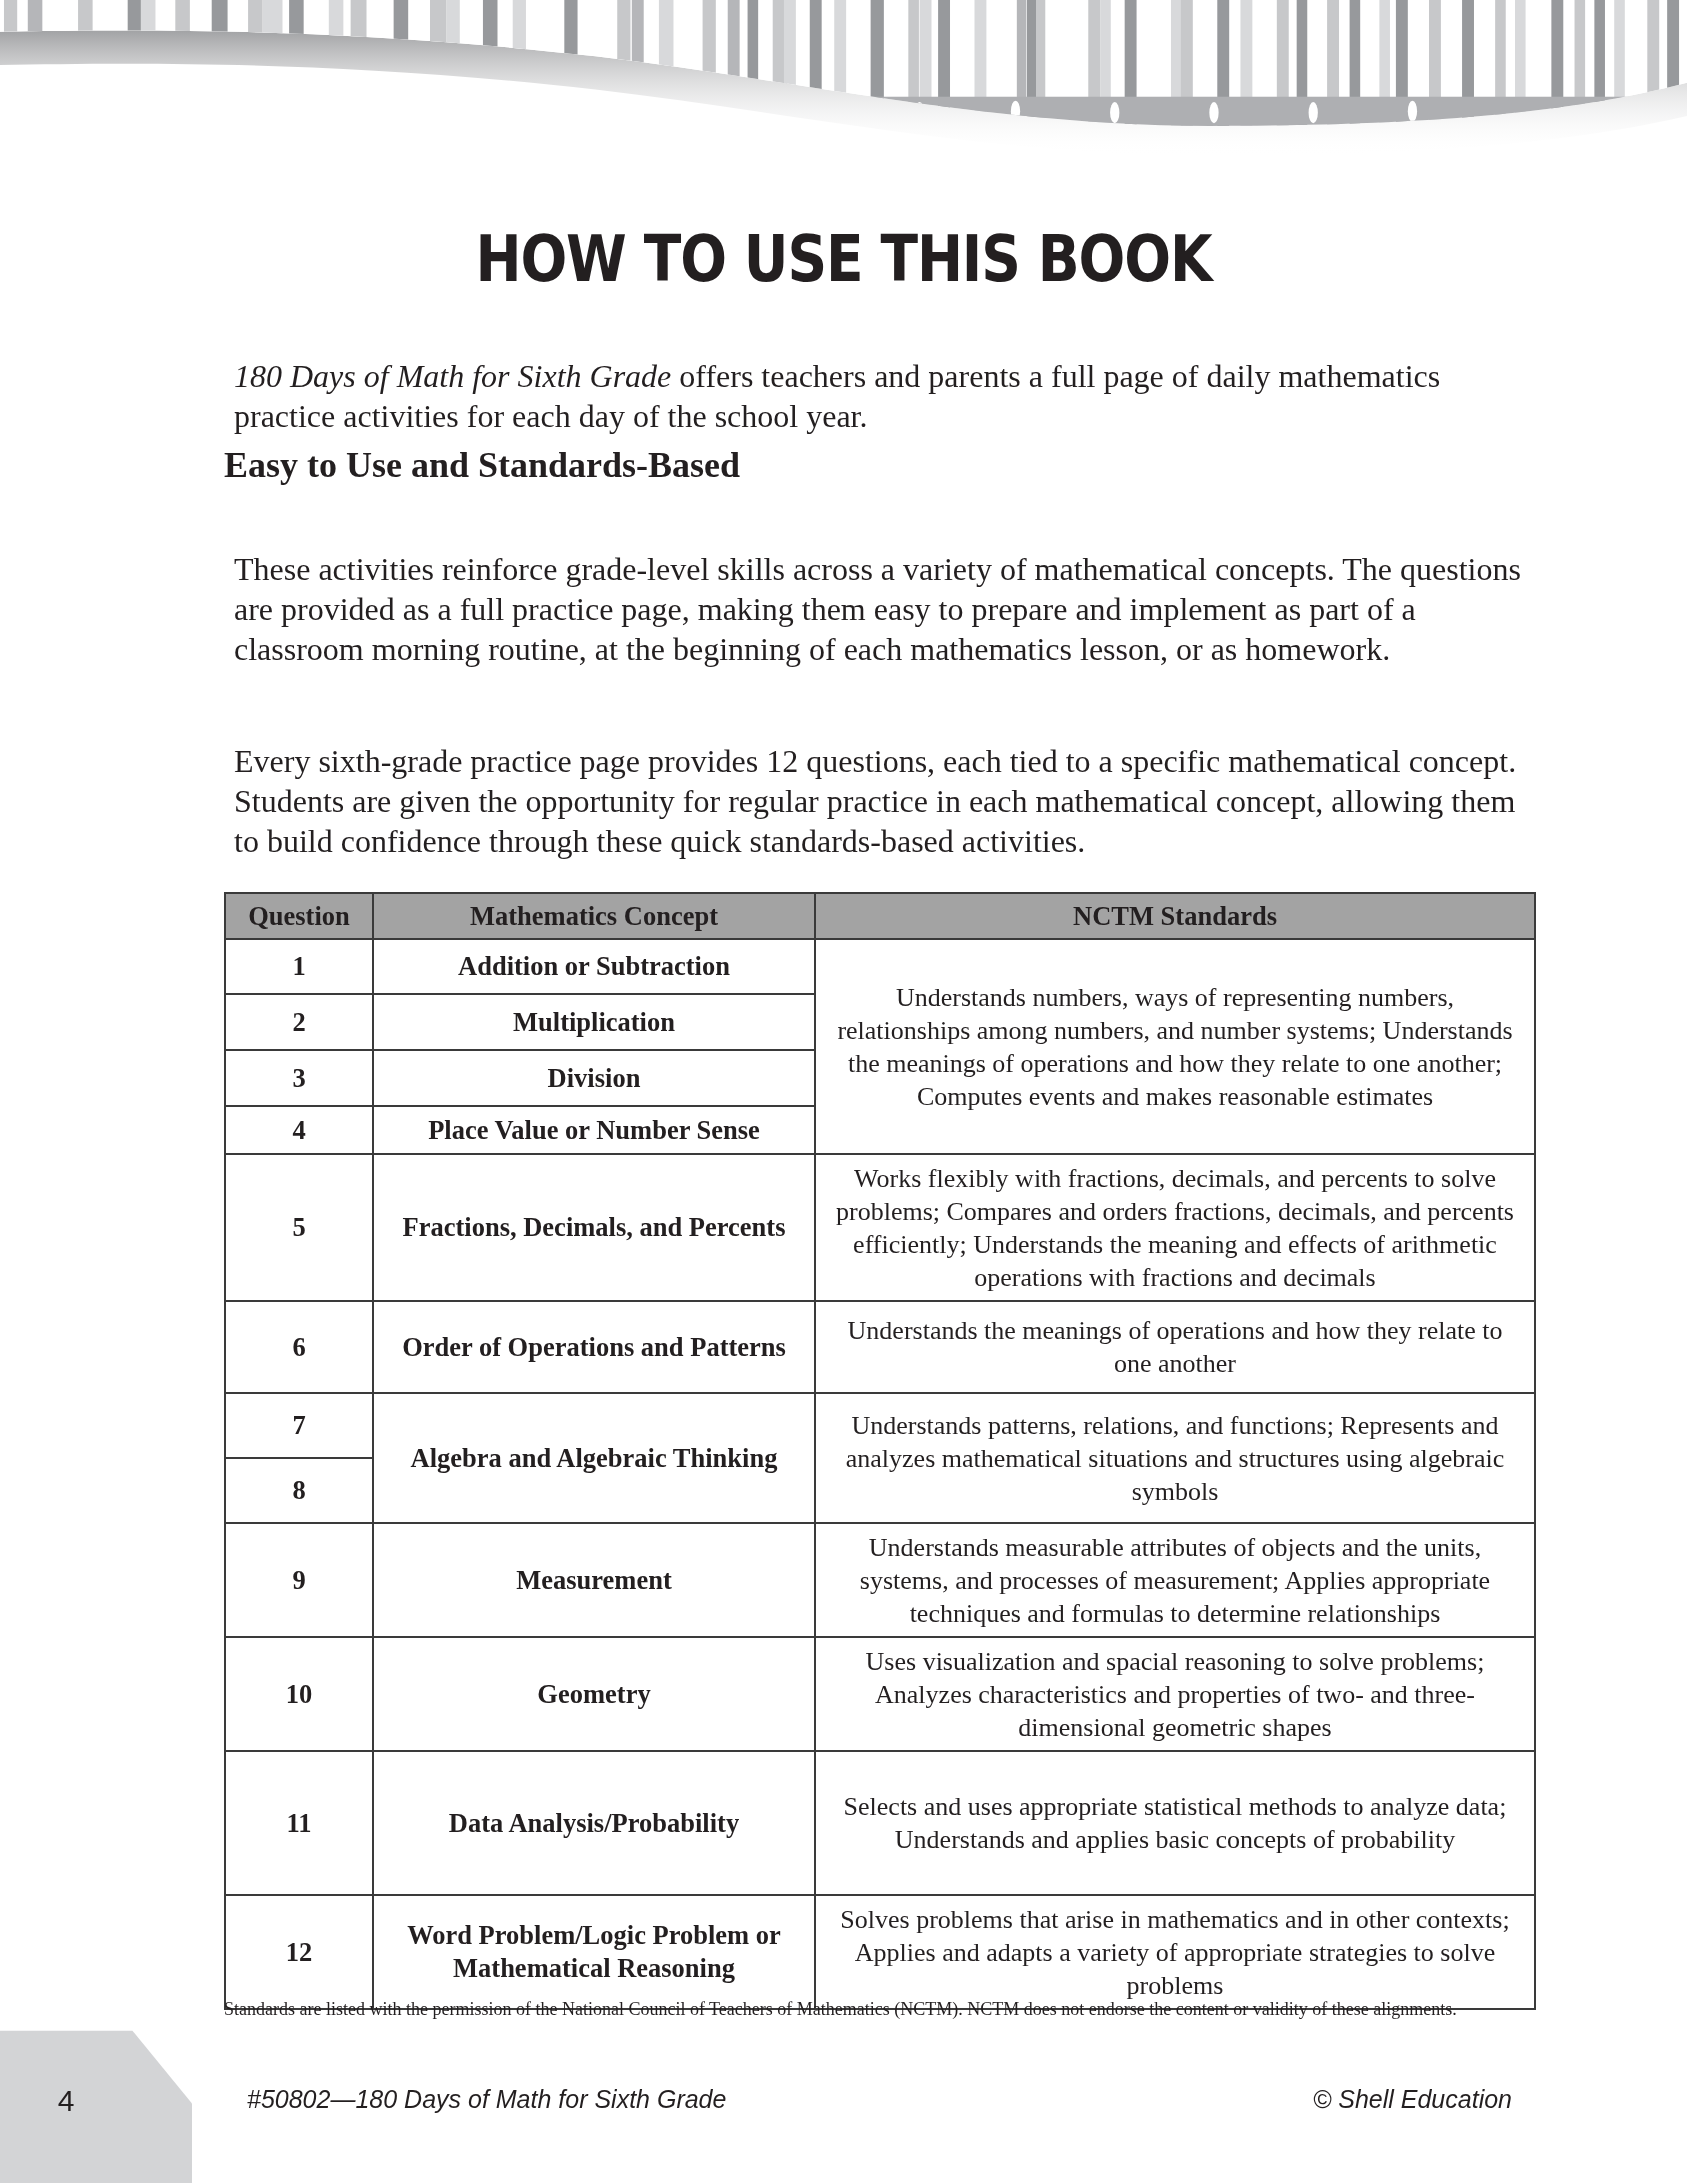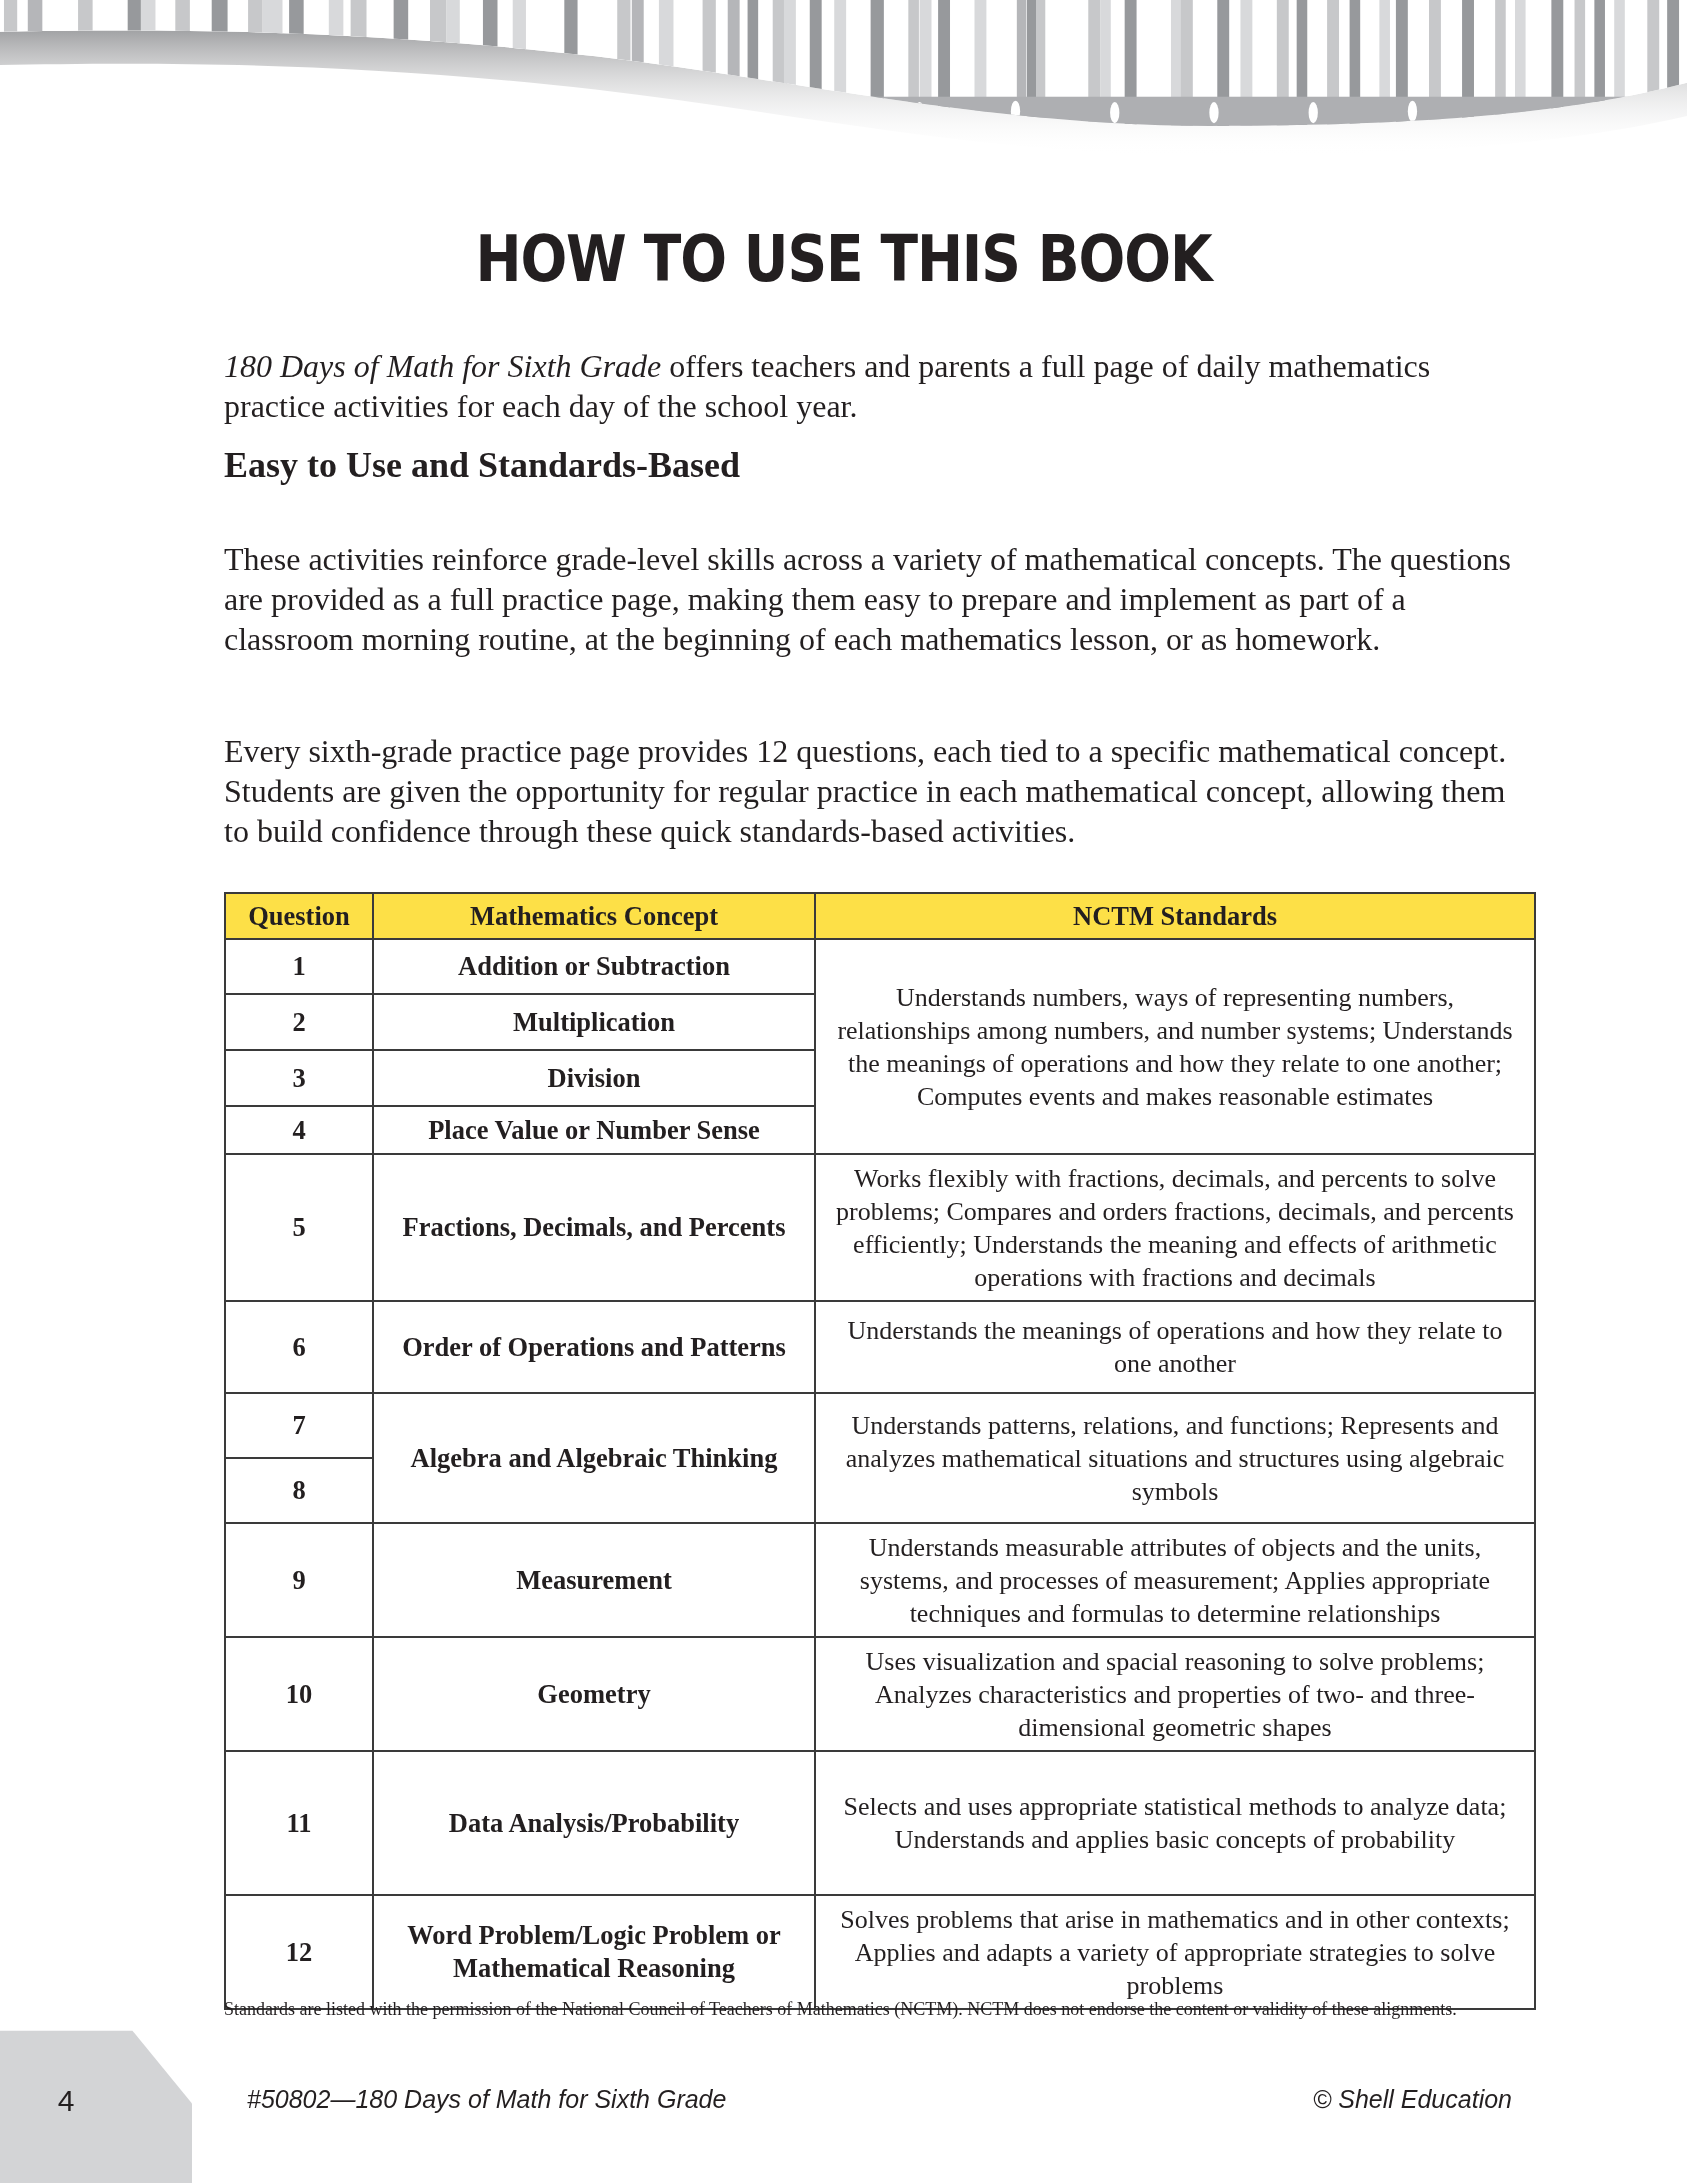--- a/index.html
+++ b/index.html
@@ -11,36 +11,36 @@
   .banner { position: absolute; left: 0; top: 0; width: 1687px; height: 159px; }
   .page-title {
     position: absolute; left: 0; width: 1687px; top: 222px; text-align: center;
     font-family: "DejaVu Sans", "Liberation Sans", sans-serif;
     font-weight: bold; font-size: 64px; letter-spacing: -1.3px;
     transform: scaleX(0.86); transform-origin: center;
     color: #231f20; margin: 0;
   }
   .text-block {
     position: absolute; left: 224px; width: 1310px;
-    font-size: 32px; line-height: 40px; margin: 0;
+    font-size: 32px; line-height: 40px; margin: 10px;
   }
   .text-block i { font-style: italic; }
   .section-heading {
     position: absolute; left: 224px; top: 444px; margin: 0;
     font-size: 36px; font-weight: bold;
   }
   table.std {
     position: absolute; left: 224px; top: 892px; width: 1310px;
     border-collapse: collapse; table-layout: fixed;
   }
   table.std td, table.std th {
     border: 2px solid #3a3a3a; padding: 0 13.2px; vertical-align: middle;
   }
   table.std th {
-    background: #fde047; font-size: 26.5px; font-weight: bold; height: 44px; text-align: center;
+    background: #a3a3a3; font-size: 26.5px; font-weight: bold; height: 44px; text-align: center;
   }
   td.q { text-align: center; font-weight: bold; font-size: 26.5px; }
   td.c { text-align: center; font-weight: bold; font-size: 26.5px; line-height: 33px; }
   td.s { font-size: 26px; line-height: 33px; text-align: center; }
   .footnote {
     position: absolute; left: 224px; top: 1991px; width: 1323px; margin: 0;
     font-size: 18px; line-height: 37px;
   }
   .tab { position: absolute; left: 0; top: 2024px; width: 192px; height: 159px; }
   .page-number {

